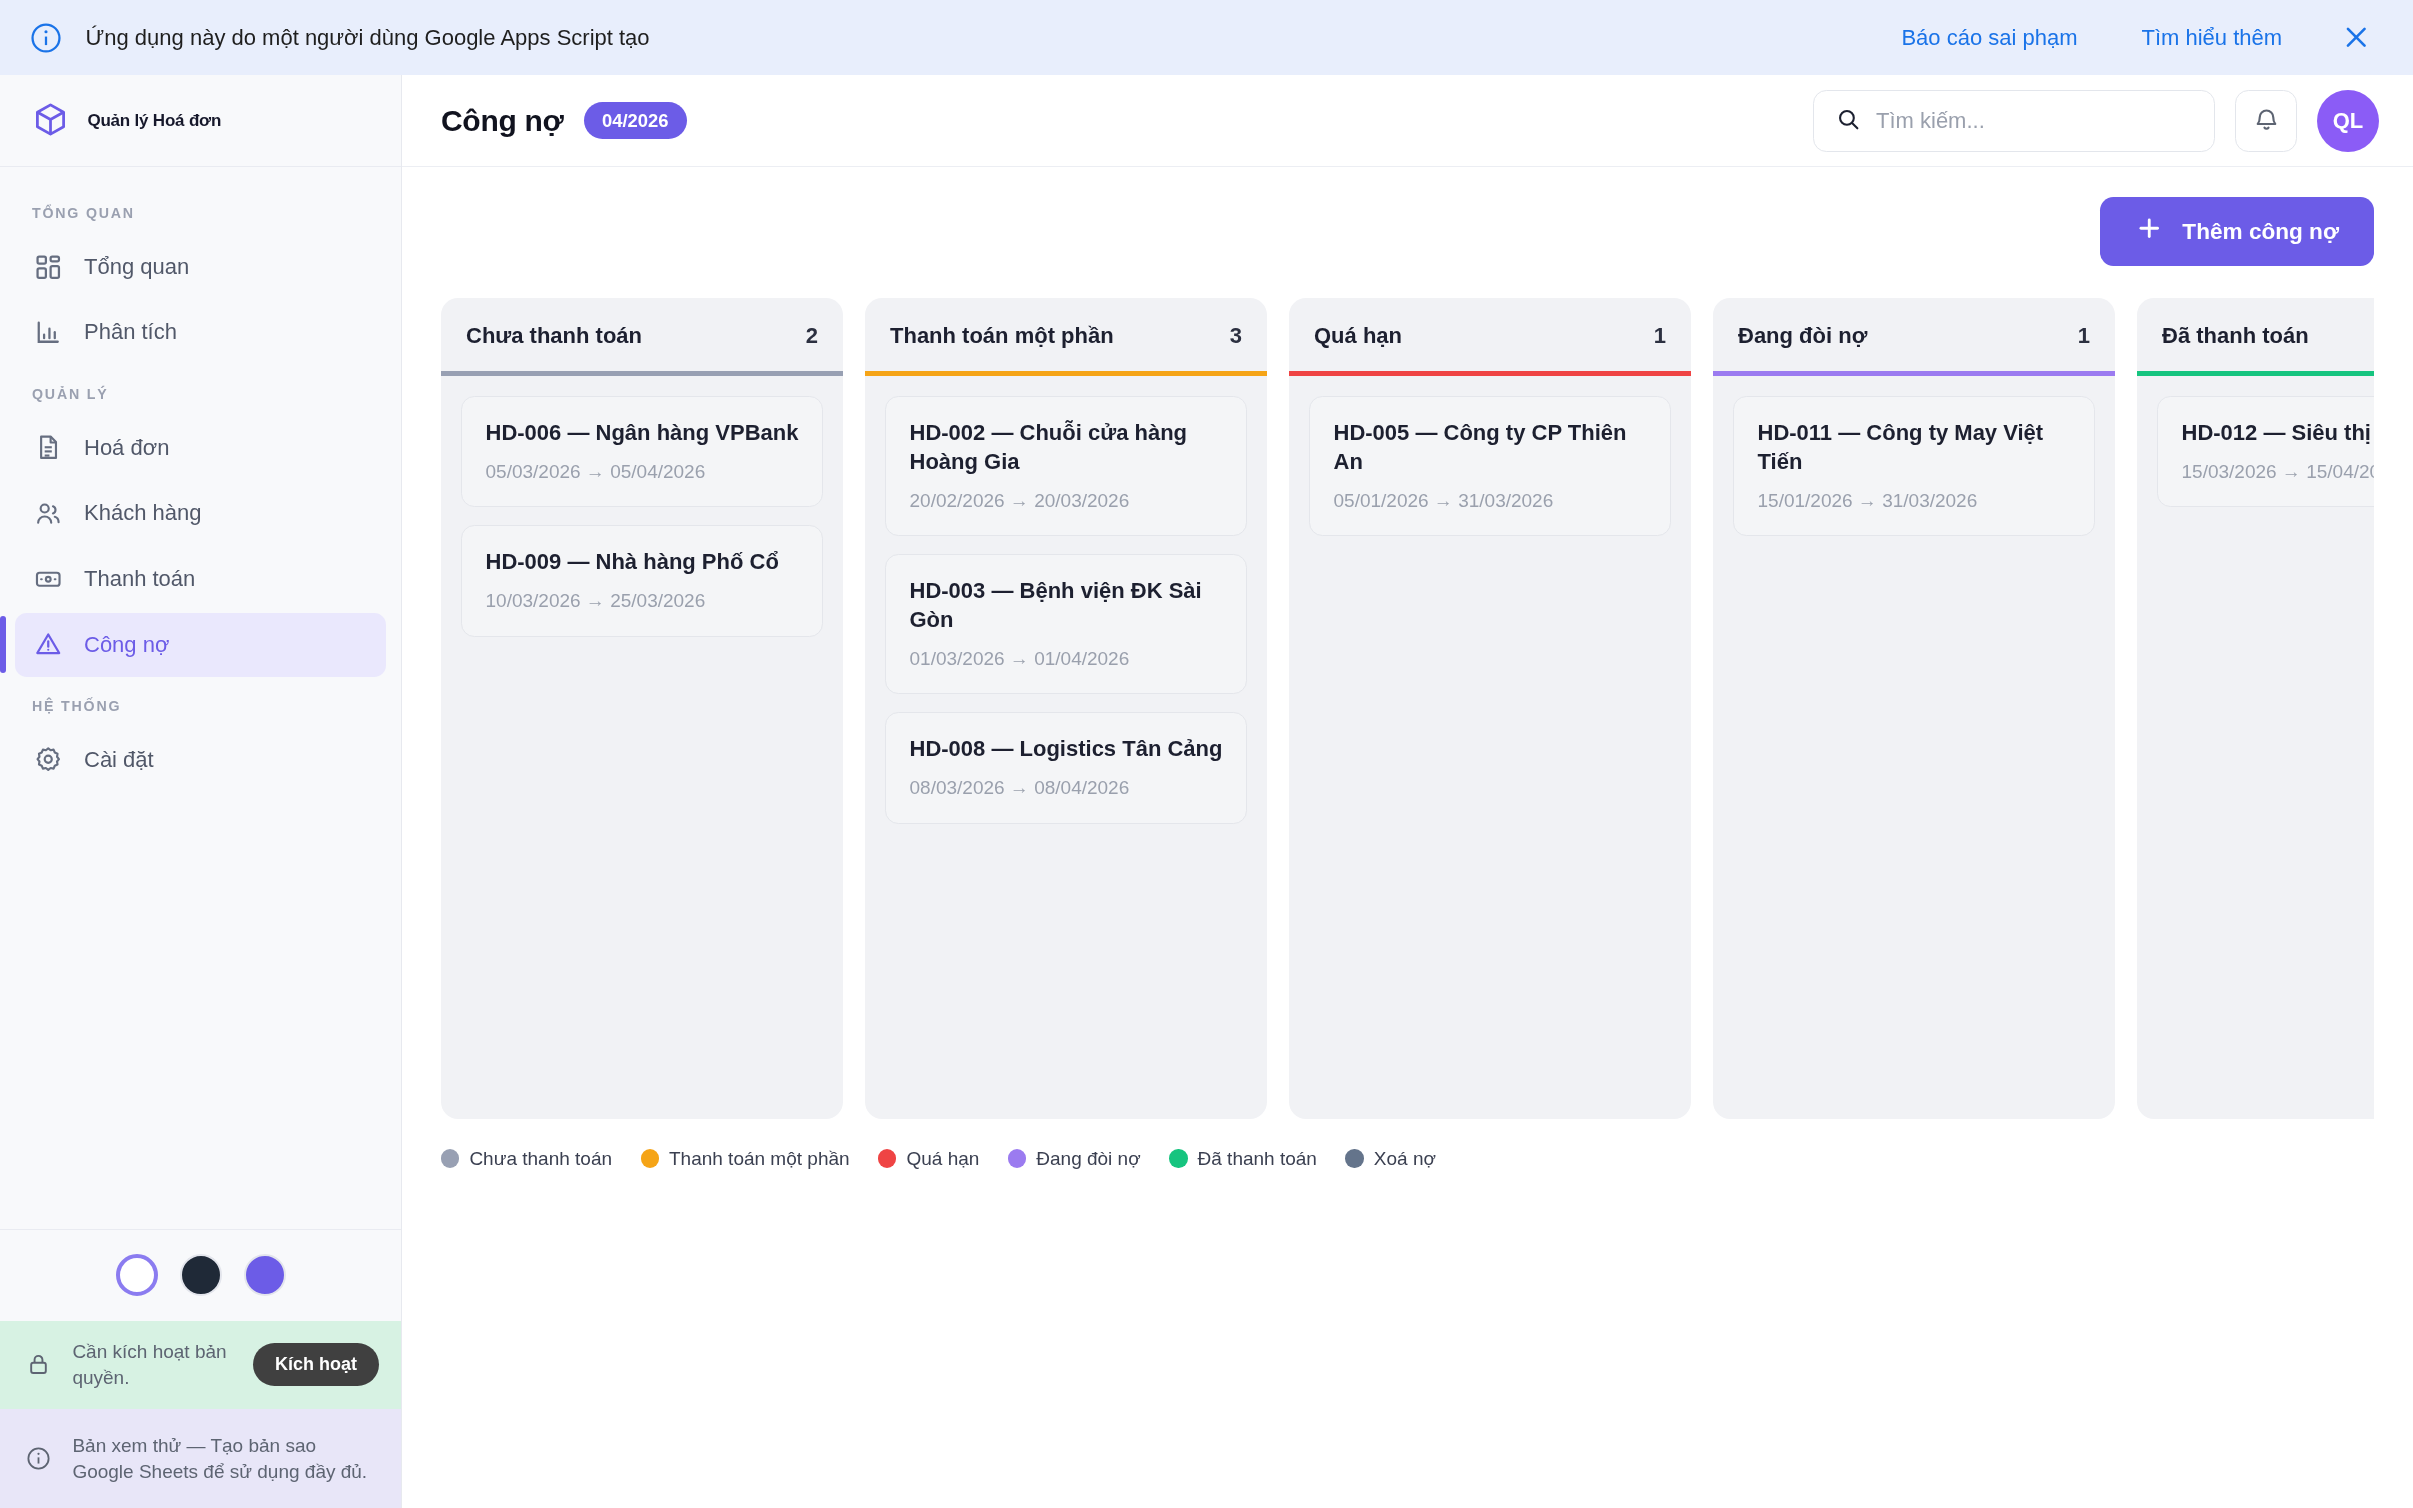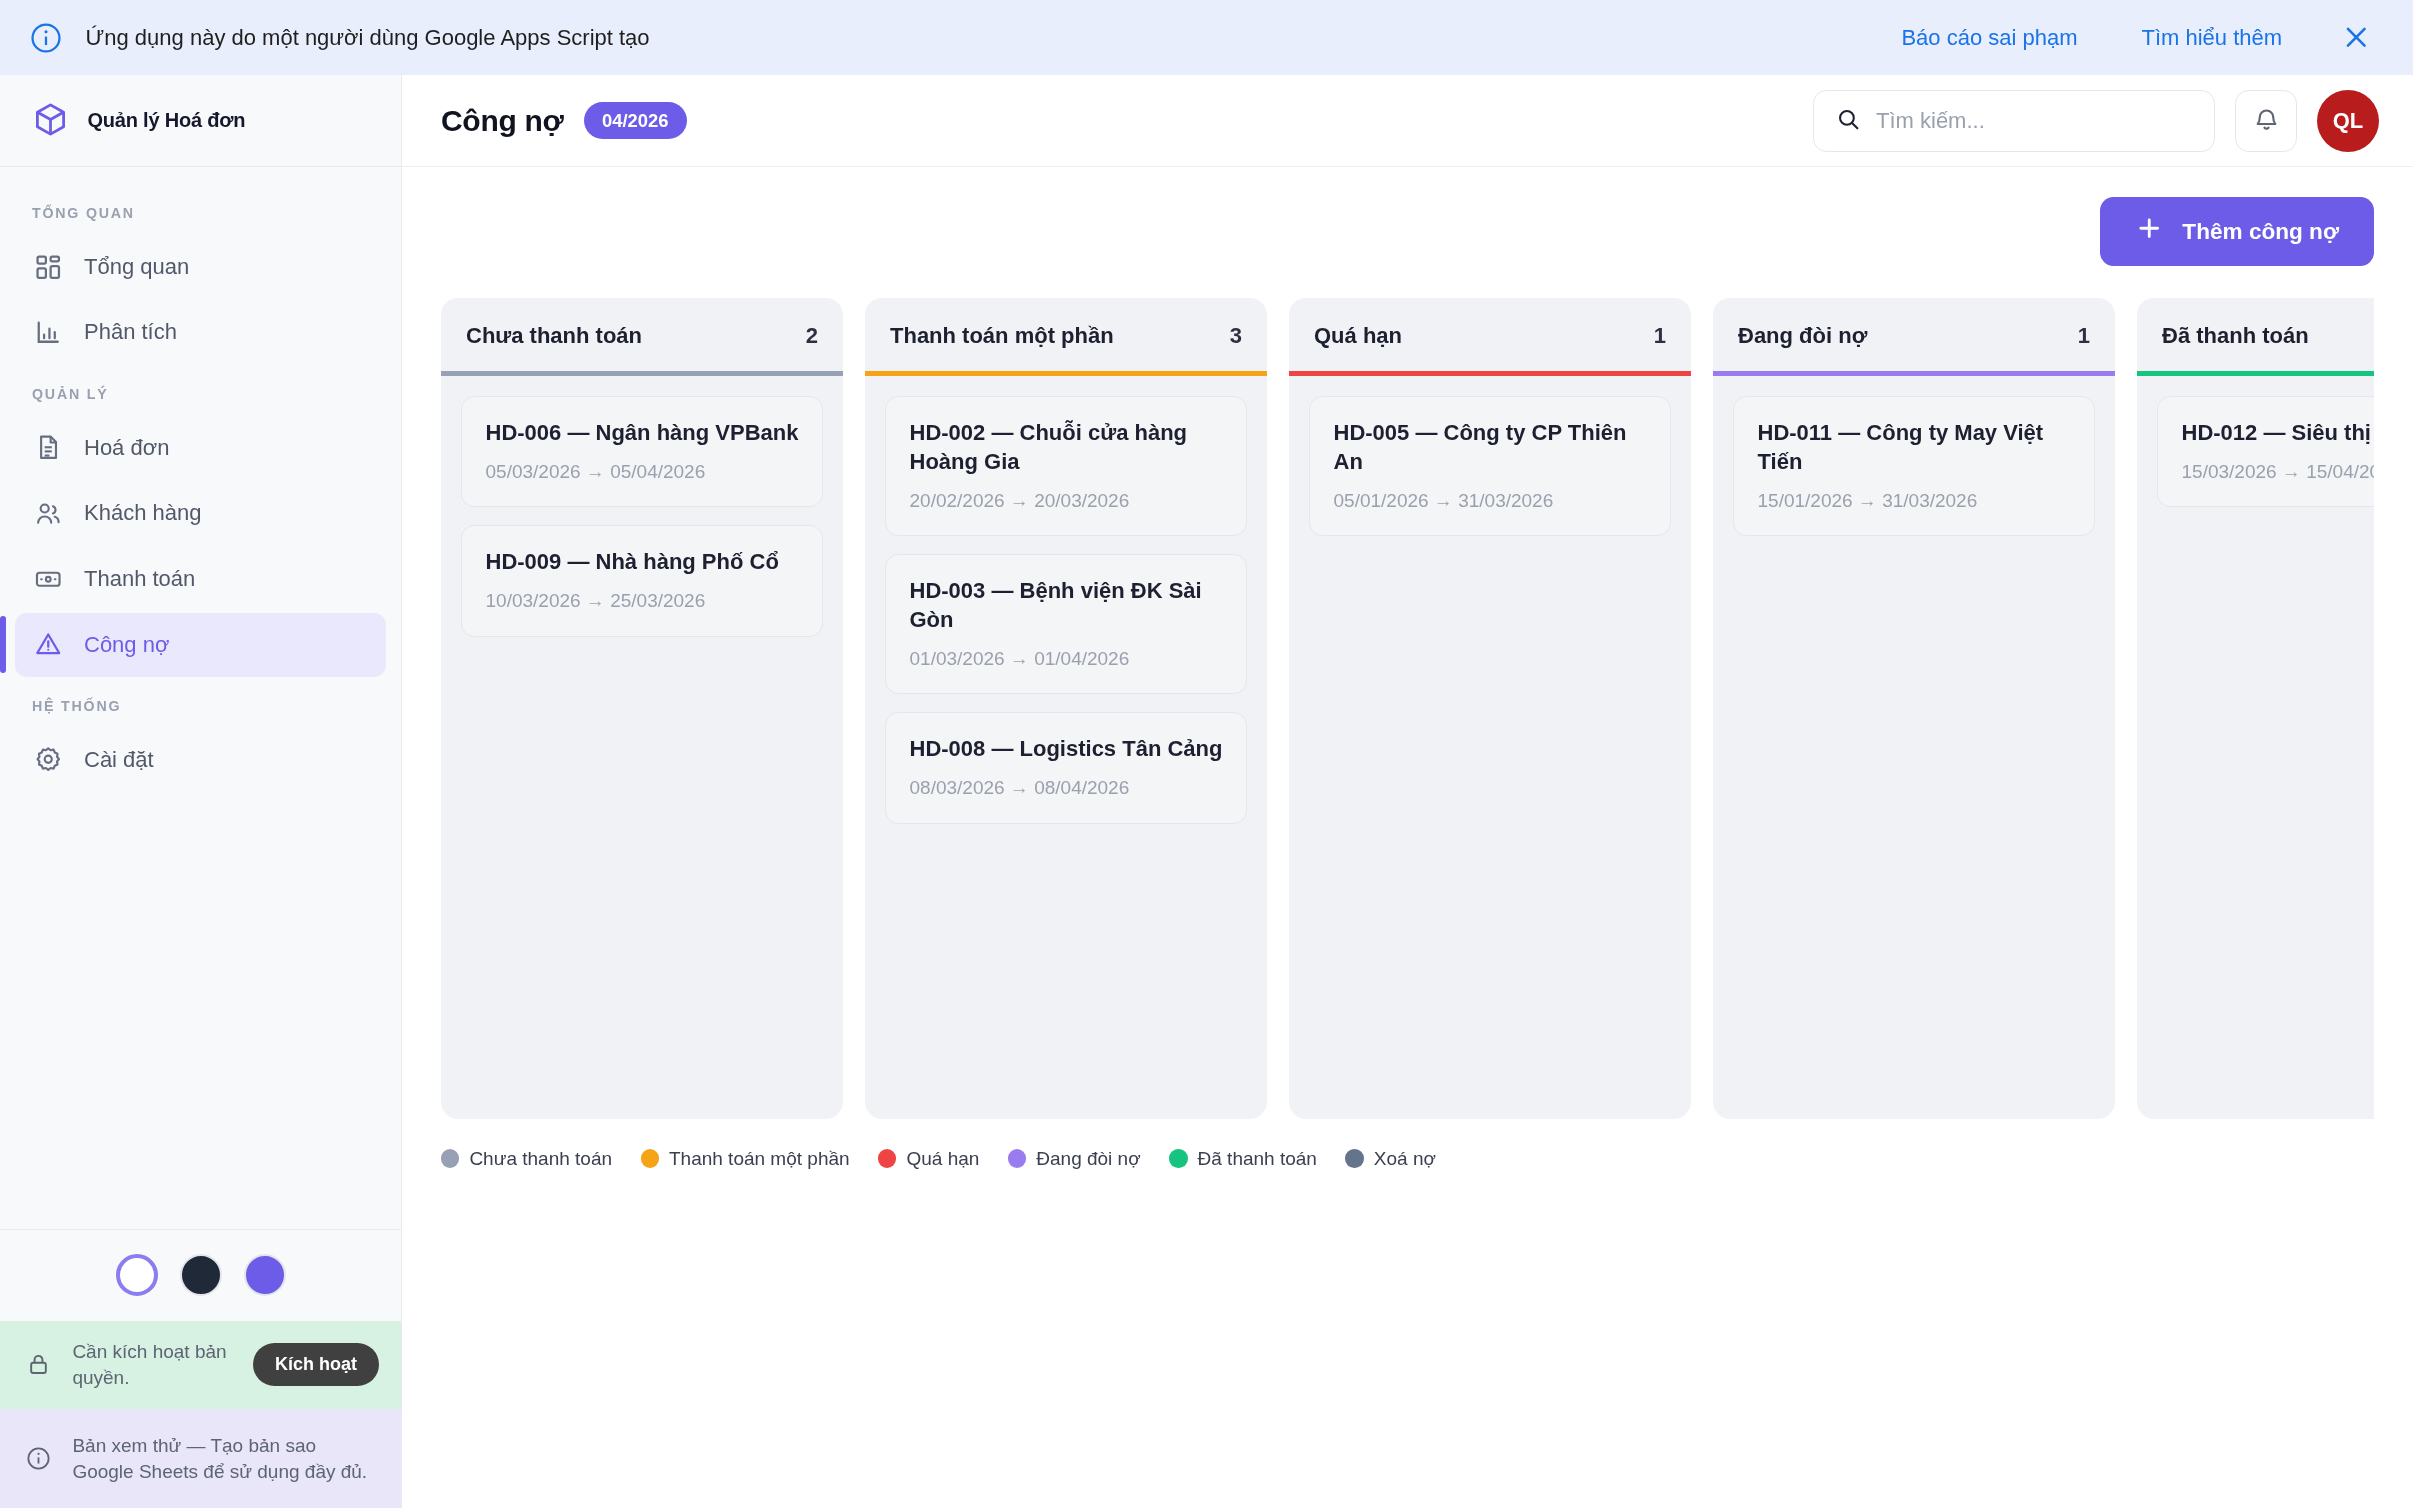--- a/index.html
+++ b/index.html
@@ -54,21 +54,21 @@
     border-right: 0.8px solid #e7e9ef;
     display: flex; flex-direction: column;
     position: relative;
   }
   .brand {
     height: 92px; display: flex; align-items: center;
     padding: 0 32px; gap: 18.4px;
     border-bottom: 0.8px solid #e9ebf1;
   }
   .brand-name {
-    font-size: 20px; font-weight: bold; color: #16182b;
+    font-size: 17px; font-weight: bold; color: #16182b;
     letter-spacing: -0.2px;
     text-align: center;
   }
   .nav { padding-top: 18.4px; flex: 0 0 auto; }
   .nav-group-label {
     font-size: 14.2px; font-weight: bold; letter-spacing: 1.8px;
     color: #9aa0b0; text-transform: uppercase;
     padding: 20px 32px 11.7px 32px;
   }
   .nav-item {
@@ -149,21 +149,21 @@
   }
   .search-input::placeholder { color: #9aa0ad; }
   .bell-btn {
     width: 62px; height: 62px;
     border: 0.8px solid #e3e6ec; border-radius: 13.4px;
     background: #fff; display: flex; align-items: center; justify-content: center;
     cursor: pointer;
   }
   .avatar {
     width: 62px; height: 62px; border-radius: 50%;
-    background: #b91c1c; color: #fff;
+    background: #8b5cf6; color: #fff;
     font-size: 22px; font-weight: bold;
     display: flex; align-items: center; justify-content: center;
     cursor: pointer;
   }
 
   .content { flex: 1 1 auto; padding: 30px 39px 0 39px; display: flex; flex-direction: column; overflow: hidden; }
 
   .action-row { display: flex; justify-content: flex-end; }
   .add-btn {
     background: #6c5ce7; color: #fff; border: none;

